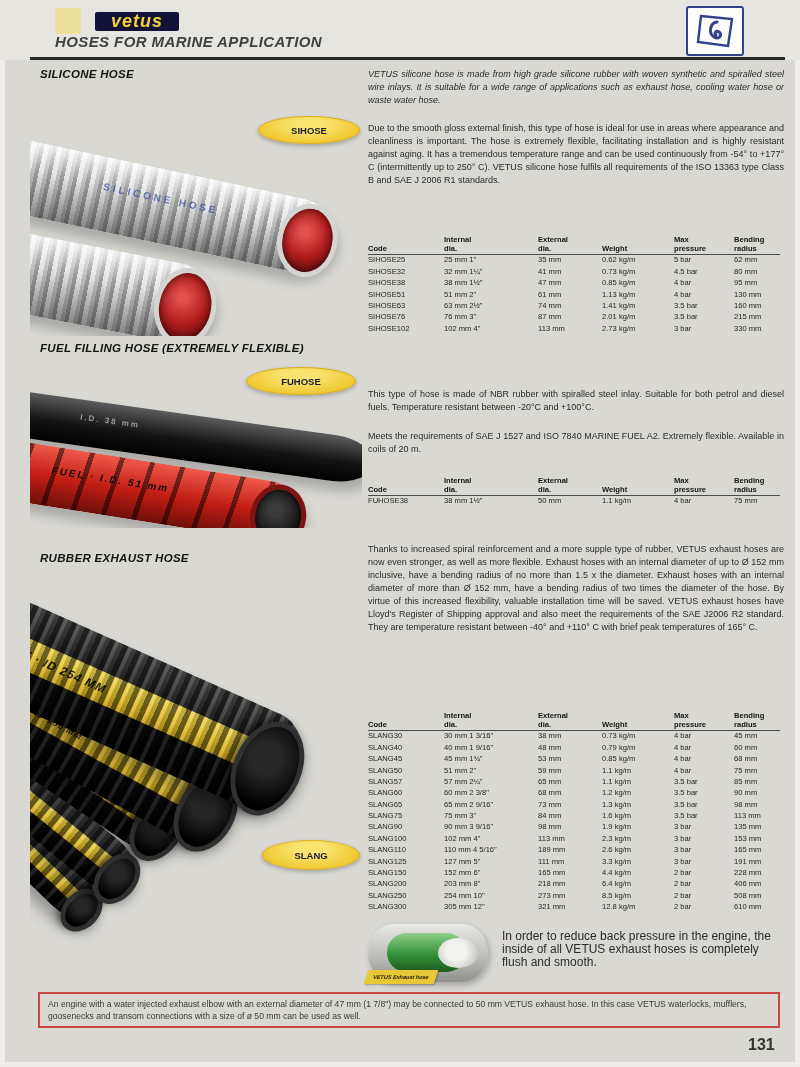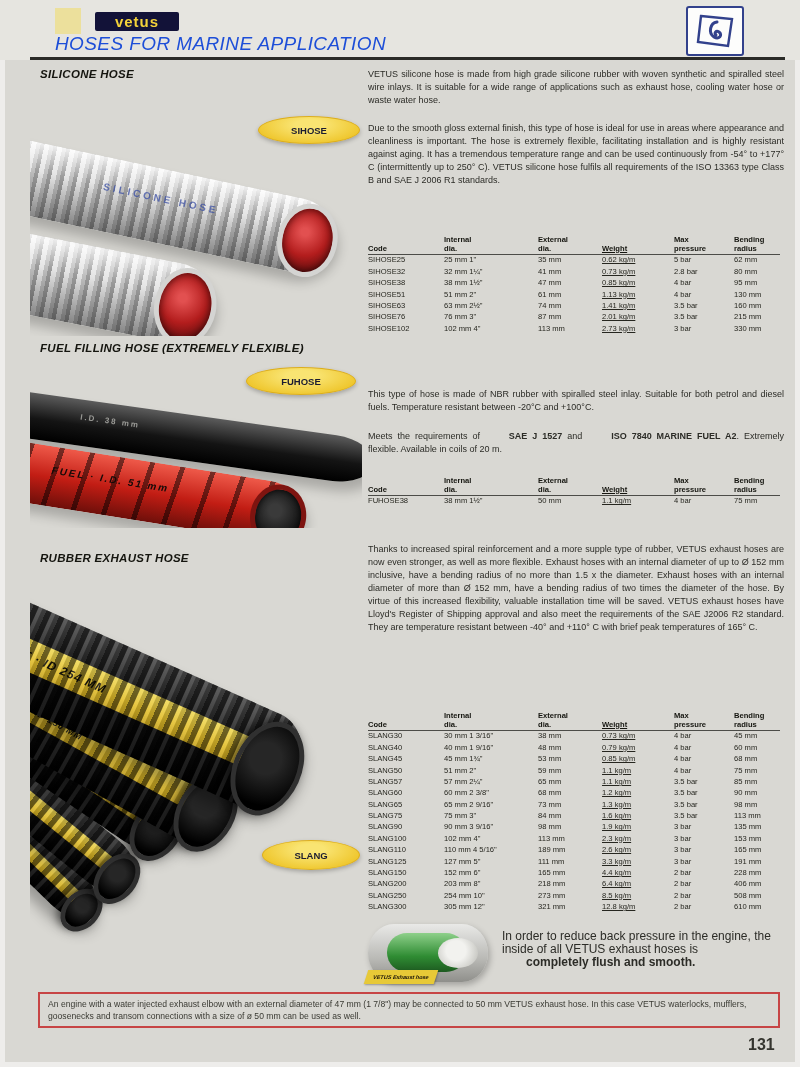--- a/index.html
+++ b/index.html
@@ -4,40 +4,40 @@
 <style>
   html,body{margin:0;padding:0;background:#ffffff;}
   .page{position:relative;width:800px;height:1067px;background:#d9d8d3;
         font-family:"Liberation Sans",sans-serif;overflow:hidden;
         box-shadow:inset 0 0 0 5px rgba(255,255,255,.55);}
   .topband{position:absolute;left:0;top:0;width:800px;height:60px;background:#e6e5e0;}
   .hrule{position:absolute;left:30px;top:57px;width:755px;height:3px;background:#2b2b28;}
   .ysq{position:absolute;left:55px;top:8px;width:26px;height:26px;background:#ece09c;}
   .brand{position:absolute;left:95px;top:12px;width:84px;height:19px;background:#121238;
          display:flex;align-items:center;justify-content:center;border-radius:2px;}
-  .brand span{color:#f3d23a;font-weight:bold;font-size:15px;letter-spacing:1px;text-align:center;}
-  .title{position:absolute;left:55px;top:33px;font-size:19px;font-weight:normal;color:#1d4ed8;
+  .brand span{color:#f3d23a;font-weight:bold;font-style:italic;font-size:18px;letter-spacing:1px;text-align:center;}
+  .title{position:absolute;left:55px;top:33px;font-size:15px;font-weight:bold;color:#404040;
          letter-spacing:.4px;font-style:italic;}
   .logo{position:absolute;left:686px;top:6px;width:54px;height:46px;background:#fdfdfc;
         border:2px solid #32418c;border-radius:3px;display:flex;align-items:center;justify-content:center;}
   .sech{position:absolute;font-size:11.5px;font-weight:bold;font-style:italic;color:#15150f;letter-spacing:.3px;}
   .para{position:absolute;left:368px;width:416px;font-size:9px;line-height:13px;color:#2c2c27;text-align:justify;}
   .badge{position:absolute;height:26px;background:radial-gradient(ellipse at 50% 30%,#f9e472 20%,#efc72e 75%,#e3b320);
          border-radius:50%;display:flex;align-items:center;justify-content:center;
          font-size:9.5px;font-weight:bold;color:#1b1b30;
          border:1px solid #dcae1e;box-shadow:0 2px 4px rgba(0,0,0,.25);z-index:30;}
   
   .tbl{position:absolute;left:368px;width:412px;border-collapse:collapse;table-layout:fixed;}
   .tbl th{font-size:7.6px;font-weight:bold;color:#15150f;text-align:left;vertical-align:bottom;
           padding:0 2px 1px 0;border-bottom:1.6px solid #4c4c48;line-height:8.5px;margin-top:44px;}
   .tbl td{font-size:7.6px;color:#26261f;padding:1.4px 2px 1.4px 0;white-space:nowrap;line-height:8.6px;}
   .tbl th:nth-child(1),.tbl td:nth-child(1){width:74px;}
   .tbl th:nth-child(2),.tbl td:nth-child(2){width:92px;}
   .tbl th:nth-child(3),.tbl td:nth-child(3){width:62px;}
-  .tbl th:nth-child(4),.tbl td:nth-child(4){width:70px;text-decoration:underline;}
+  .tbl th:nth-child(4),.tbl td:nth-child(4){width:70px;}
   .tbl th:nth-child(5),.tbl td:nth-child(5){width:58px;}
   
   .img{position:absolute;overflow:hidden;}
   .tube{position:absolute;transform-origin:0 0;border-radius:0 40px 40px 0/0 50% 50% 0;
         box-shadow:5px 9px 12px rgba(0,0,0,.22);}
   .sil{background:
         linear-gradient(180deg,rgba(255,255,255,.85),rgba(170,170,170,.15) 38%,rgba(30,30,30,.5)),
         repeating-linear-gradient(90deg,#9a9a9a 0 4px,#efefef 4px 9px,#c4c4c4 9px 13px);}
   .sil .lbl{position:absolute;top:32%;left:34%;font-size:10px;font-weight:bold;color:#3c50a4;
             letter-spacing:3px;opacity:.75;white-space:nowrap;}
@@ -77,21 +77,21 @@
         background:linear-gradient(180deg,#8ed08a,#2f8c33 60%,#1d5a20);}
   .flushimg .bore{position:absolute;right:8%;top:24%;width:34%;height:52%;border-radius:50%;
         background:radial-gradient(circle at 45% 42%,#f2f2ef 35%,#c9c9c4 80%);}
   .flushimg .tag{position:absolute;left:-2px;bottom:-2px;width:70px;height:14px;background:#e7c937;
         transform:skewX(-18deg);display:flex;align-items:center;justify-content:center;
         font-size:5.5px;font-weight:bold;color:#17120a;box-shadow:1px 1px 2px rgba(0,0,0,.3);}
   .flushtxt{position:absolute;left:502px;top:930px;width:278px;font-size:12px;line-height:13px;color:#2c2c27;}
   .note{position:absolute;left:38px;top:992px;width:722px;border:2px solid #c74545;
         padding:4px 8px;font-size:8.6px;line-height:12px;color:#3a3a33;}
   .pagenum{position:absolute;left:748px;top:1036px;font-size:16px;font-weight:bold;color:#35352f;}
-  b{font-weight:bold;margin-left:24px;}
+  b{font-weight:normal;}
 </style>
 </head>
 <body>
 
 <div class="page">
   <div class="topband"></div>
 
   <div class="ysq"></div>
   <div class="brand">
     <span>vetus</span>
@@ -111,21 +111,21 @@
   <div class="img" style="left:30px;top:126px;width:332px;height:210px;">
     <div class="tube sil" style="left:-40px;top:100px;width:235px;height:80px;transform:rotate(11deg);">
       <div class="cap capred" style="width:52px;height:68px;top:3px;"></div>
     </div>
     <div class="tube sil" style="left:-40px;top:6px;width:360px;height:74px;transform:rotate(12deg);">
       <span class="lbl">SILICONE HOSE</span>
       <div class="cap capred" style="width:50px;height:64px;top:3px;"></div>
     </div>
   </div>
 
-  <div class="para" style="top:68px;">VETUS silicone hose is made from high grade silicone rubber with woven synthetic and spiralled steel wire inlays. It is suitable for a wide range of applications such as exhaust hose, cooling water hose or waste water hose.</div>
+  <div class="para" style="top:68px;font-style:italic;">VETUS silicone hose is made from high grade silicone rubber with woven synthetic and spiralled steel wire inlays. It is suitable for a wide range of applications such as exhaust hose, cooling water hose or waste water hose.</div>
   <div class="para" style="top:122px;">Due to the smooth gloss external finish, this type of hose is ideal for use in areas where appearance and cleanliness is important. The hose is extremely flexible, facilitating installation and is highly resistant against aging. It has a tremendous temperature range and can be used continuously from -54° to +177° C (intermittently up to 250° C). VETUS silicone hose fulfils all requirements of the ISO 13363 type Class B and SAE J 2006 R1 standards.</div>
 
   <table class="tbl" style="top:236px;">
     <thead>
         <tr>
           <th>
             <div>Code</div>
             <div></div>
           </th>
           <th>
@@ -157,21 +157,21 @@
           <td>35 mm</td>
           <td>0.62 kg/m</td>
           <td>5 bar</td>
           <td>62 mm</td>
         </tr>
         <tr>
           <td>SIHOSE32</td>
           <td>32 mm 1¼"</td>
           <td>41 mm</td>
           <td>0.73 kg/m</td>
-          <td>2.8 bar</td>
+          <td>4.5 bar</td>
           <td>80 mm</td>
         </tr>
         <tr>
           <td>SIHOSE38</td>
           <td>38 mm 1½"</td>
           <td>47 mm</td>
           <td>0.85 kg/m</td>
           <td>4 bar</td>
           <td>95 mm</td>
         </tr>

